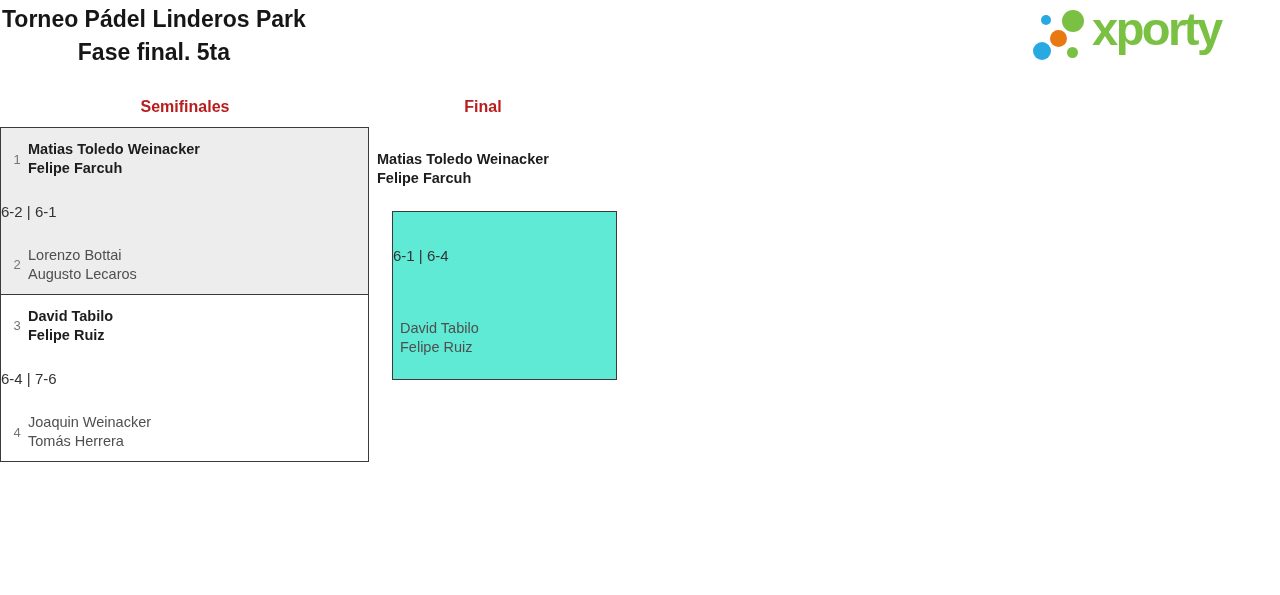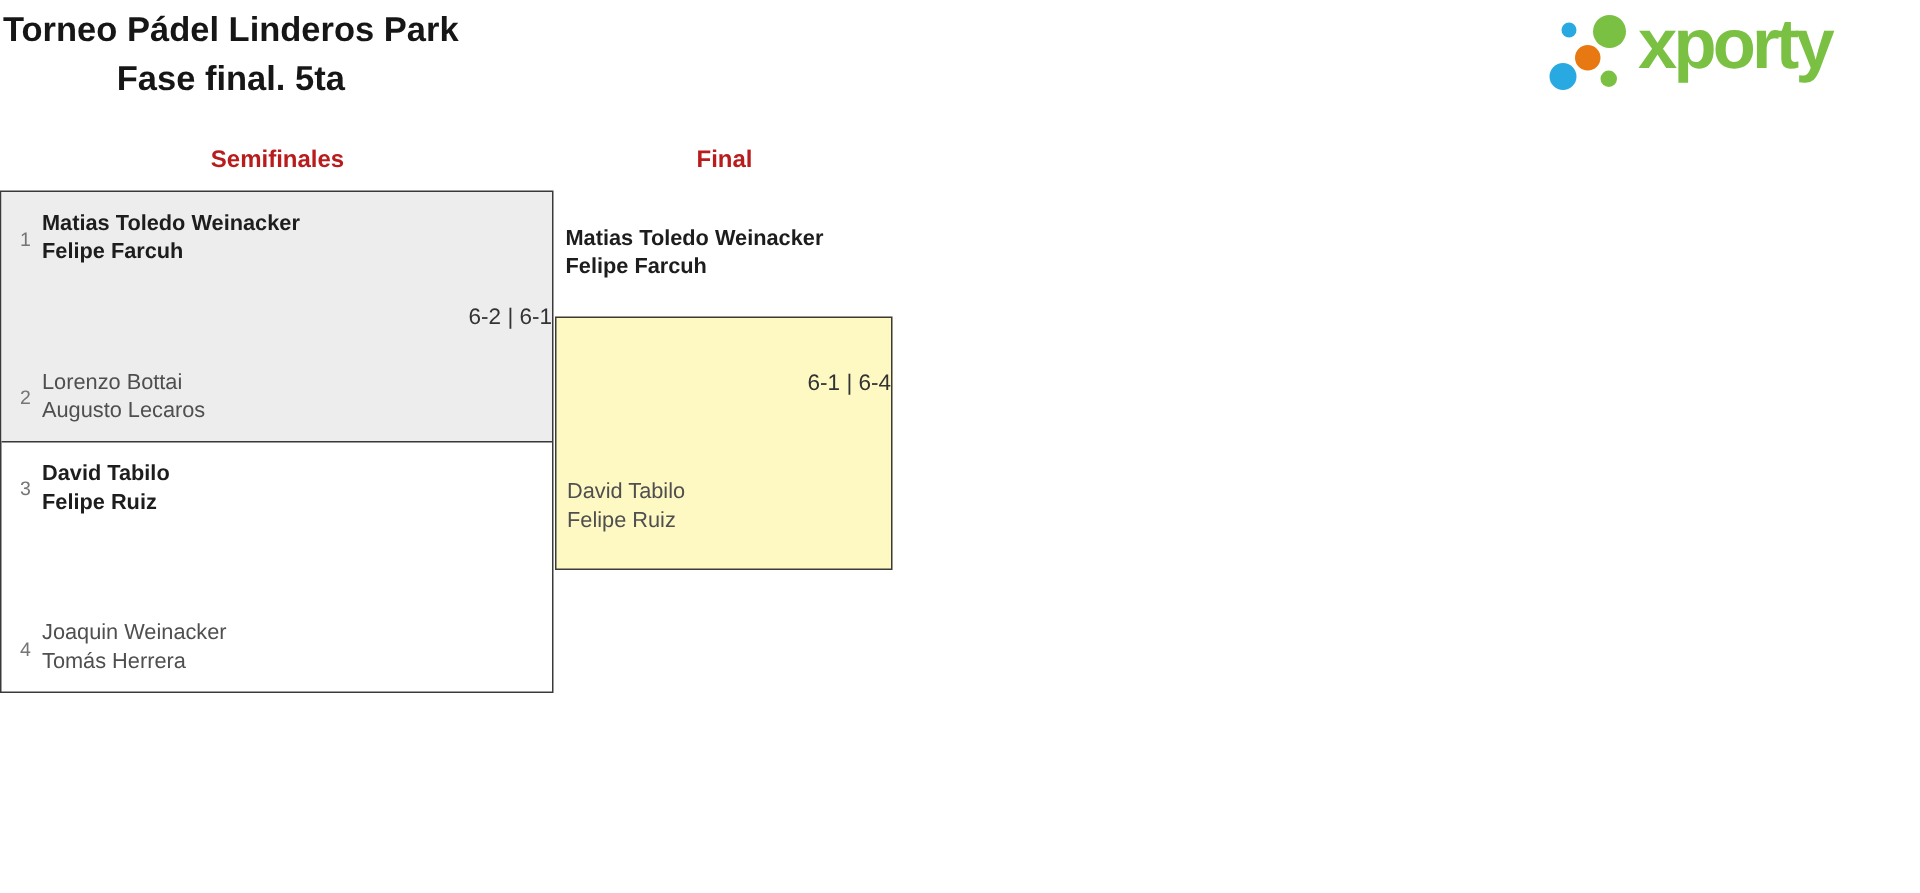--- a/index.html
+++ b/index.html
@@ -43,30 +43,30 @@
     height:50%;box-sizing:border-box;
     display:flex;flex-direction:column;justify-content:space-between;
     padding:12px 0 10px 0;cursor:pointer;
   }
   .match.highlight{background:#ededed;border-bottom:1px solid #3a3a3a;}
 
   .team{display:flex;align-items:center;padding:0 8px 0 5px;}
   .seed{flex:0 0 22px;width:22px;color:#757575;font-size:13px;text-align:center;}
   .players{font-size:14.5px;line-height:19px;color:#4f4f4f;}
   .team.winner .players{font-weight:700;color:#1d1d1d;}
-  .score{text-align:right;font-size:15px;color:#333;line-height:19px;}
+  .score{text-align:left;font-size:15px;color:#333;line-height:19px;}
 
   
   .final-winner{
     position:absolute;left:377px;top:150px;
     font-size:14.5px;line-height:19px;font-weight:700;color:#1d1d1d;
   }
   .final-box{
-    position:absolute;left:370px;top:211px;width:225px;height:169px;
-    border:1px solid #3a3a3a;box-sizing:border-box;background:#fef9c3;cursor:pointer;
+    position:absolute;left:392px;top:211px;width:225px;height:169px;
+    border:1px solid #3a3a3a;box-sizing:border-box;background:#5eead4;cursor:pointer;
   }
   .final-score{position:absolute;top:34px;left:0;width:100%;}
   .final-loser{
     position:absolute;left:7px;top:107px;
     font-size:14.5px;line-height:19px;color:#4f4f4f;
   }
 </style>
 </head>
 <body>
 
@@ -108,20 +108,21 @@
   </div>
 
   <div class="match">
     <div class="team winner">
       <span class="seed">3</span>
       <span class="players">
         <span>David Tabilo</span><br>
         <span>Felipe Ruiz</span>
       </span>
     </div>
+    <div class="score">6-4 | 7-6</div>
     <div class="team loser">
       <span class="seed">4</span>
       <span class="players">
         <span>Joaquin Weinacker</span><br>
         <span>Tomás Herrera</span>
       </span>
     </div>
   </div>
 
 </div>

